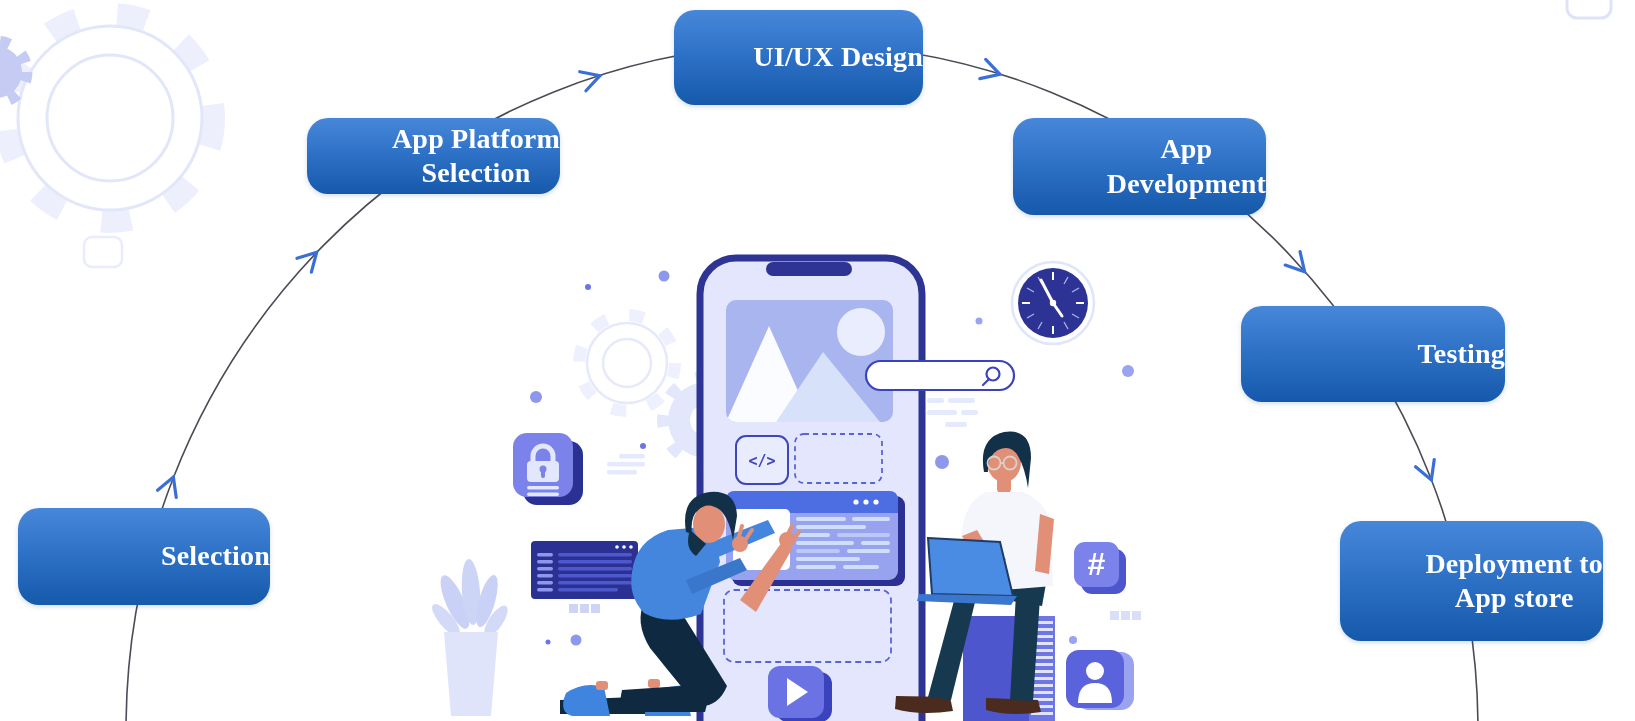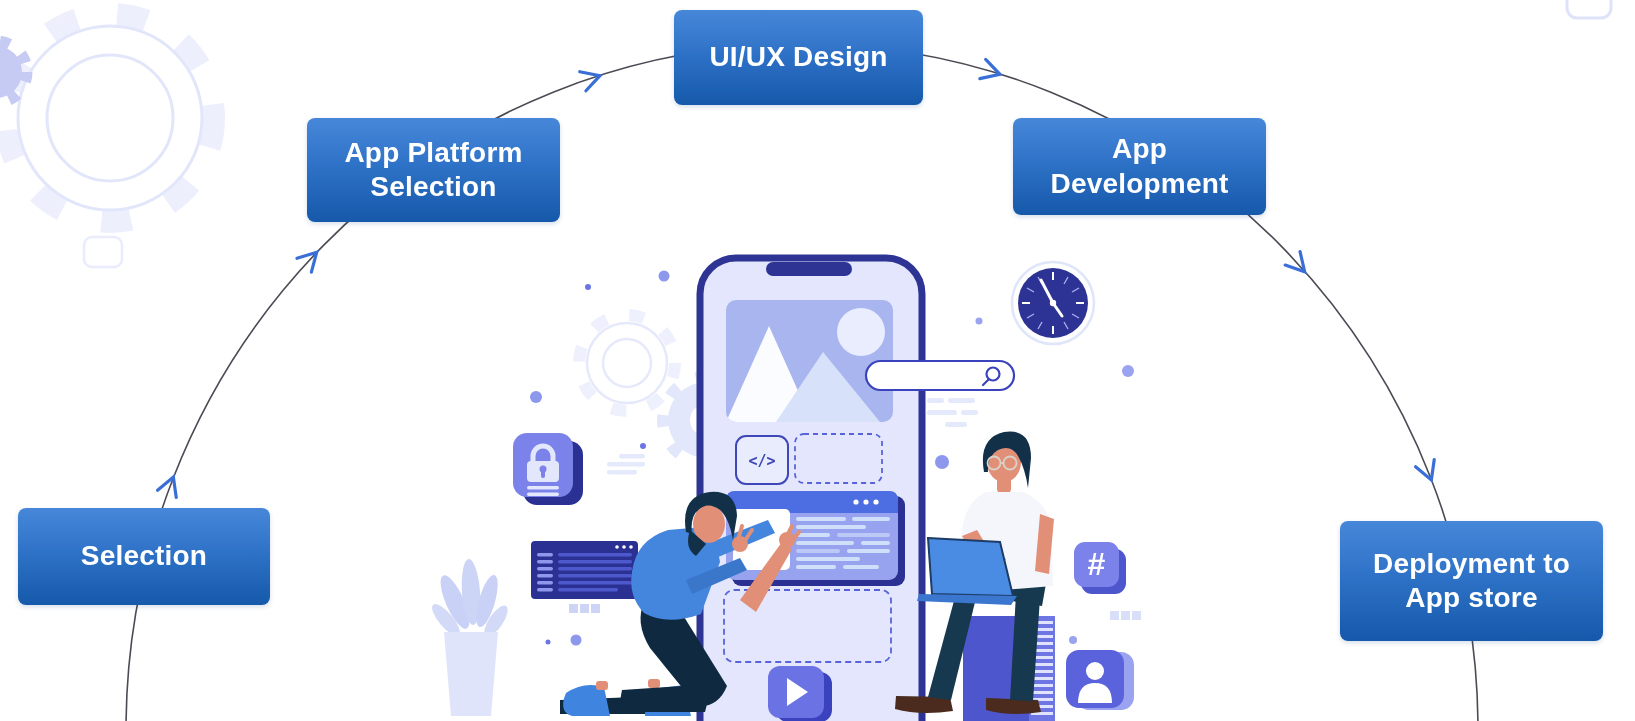--- a/index.html
+++ b/index.html
@@ -2,26 +2,27 @@
 <html><head>
 <meta charset="utf-8">
 <style>
   html,body{margin:0;padding:0;background:#ffffff;}
   .canvas{
     position:relative;width:1635px;height:721px;overflow:hidden;
     background:#ffffff;font-family:"Liberation Sans",sans-serif;
   }
   .canvas svg.layer{position:absolute;left:0;top:0;}
   .pill{
-    position:absolute;display:flex;align-items:center;justify-content:center;
-    border-radius:8px;
+    position:absolute;display:flex;align-items:center;justify-content:flex-end;
+    border-radius:21px;
     background:linear-gradient(180deg,#4787d9 0%,#2d71c6 48%,#1659ab 100%);
     color:#ffffff;font-weight:bold;font-size:28px;line-height:1.22;
     text-align:center;white-space:pre-line;letter-spacing:.2px;
     box-shadow:0 2px 5px rgba(21,70,140,.18);
+    font-family:Liberation Serif, serif;
   }
 </style>
 </head>
 <body>
 
 <div class="canvas">
 
   <svg class="layer" width="1635" height="721" viewBox="0 0 1635 721">
     <defs>
       <clipPath id="imgclip">
@@ -318,33 +319,36 @@
       </g>
 
     </g>
   </svg>
 
   <div class="pill" style="left:18px;top:508px;width:252px;height:97px;">
     <span>Selection</span>
   </div>
 
 
-  <div class="pill" style="left:307px;top:118px;width:253px;height:104px;">
+  <div class="pill" style="left:307px;top:118px;width:253px;height:76px;">
     <span>App Platform
 Selection</span>
   </div>
 
   <div class="pill" style="left:674px;top:10px;width:249px;height:95px;">
     <span>UI/UX Design</span>
   </div>
 
   <div class="pill" style="left:1013px;top:118px;width:253px;height:97px;">
     <span>App
 Development</span>
   </div>
 
+  <div class="pill" style="left:1241px;top:306px;width:264px;height:96px;">
+    <span>Testing</span>
+  </div>
 
   <div class="pill" style="left:1340px;top:521px;width:263px;height:120px;">
     <span>Deployment to
 App store</span>
   </div>
 
 </div>
 
 </body></html>

